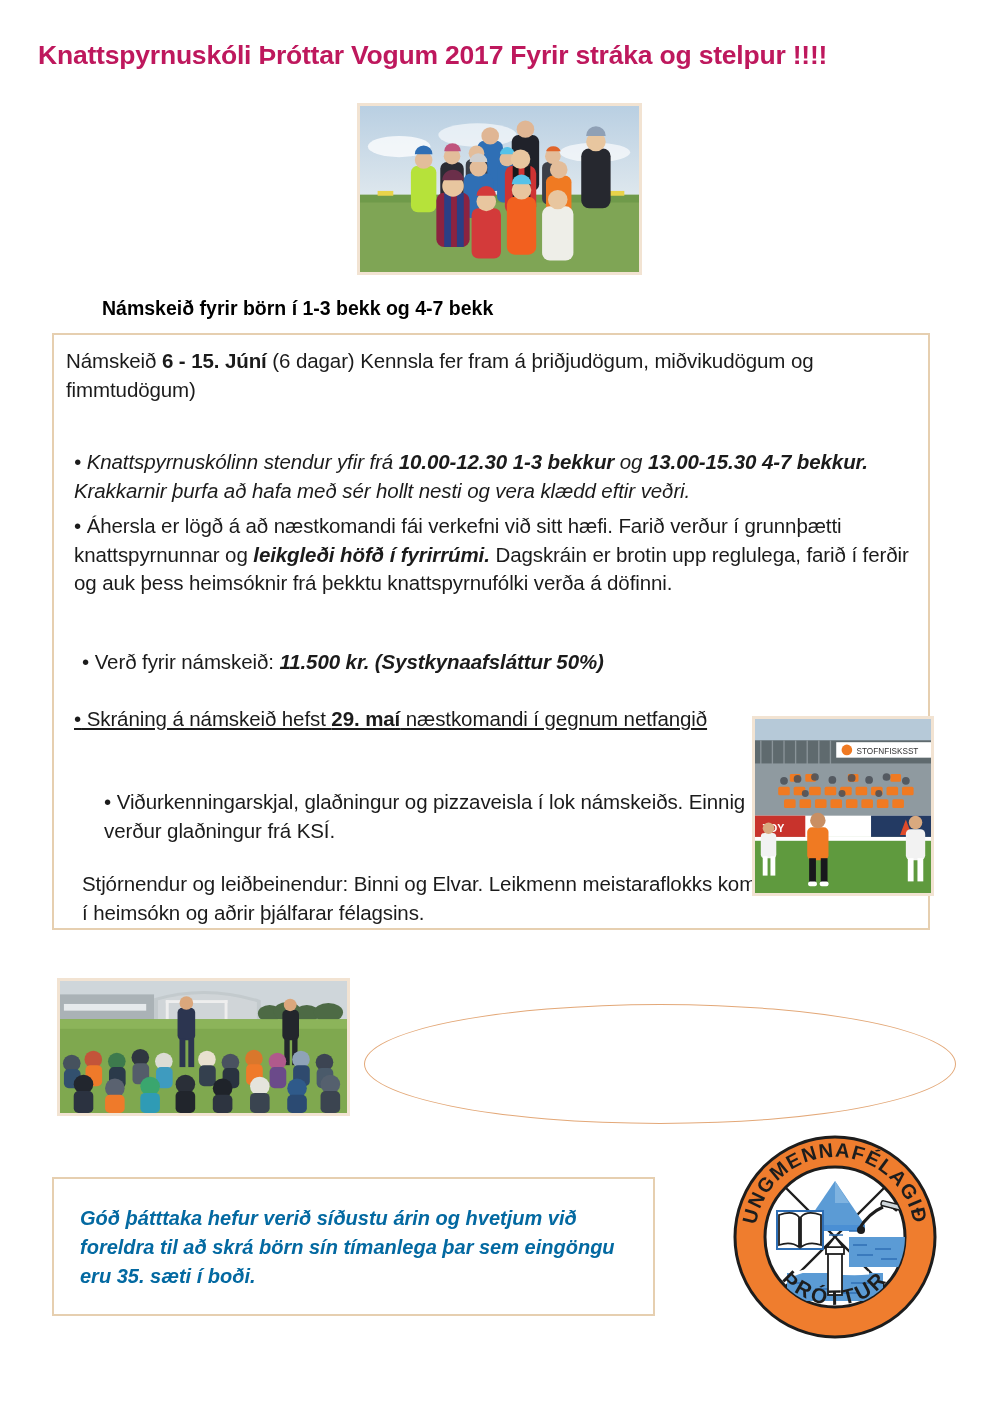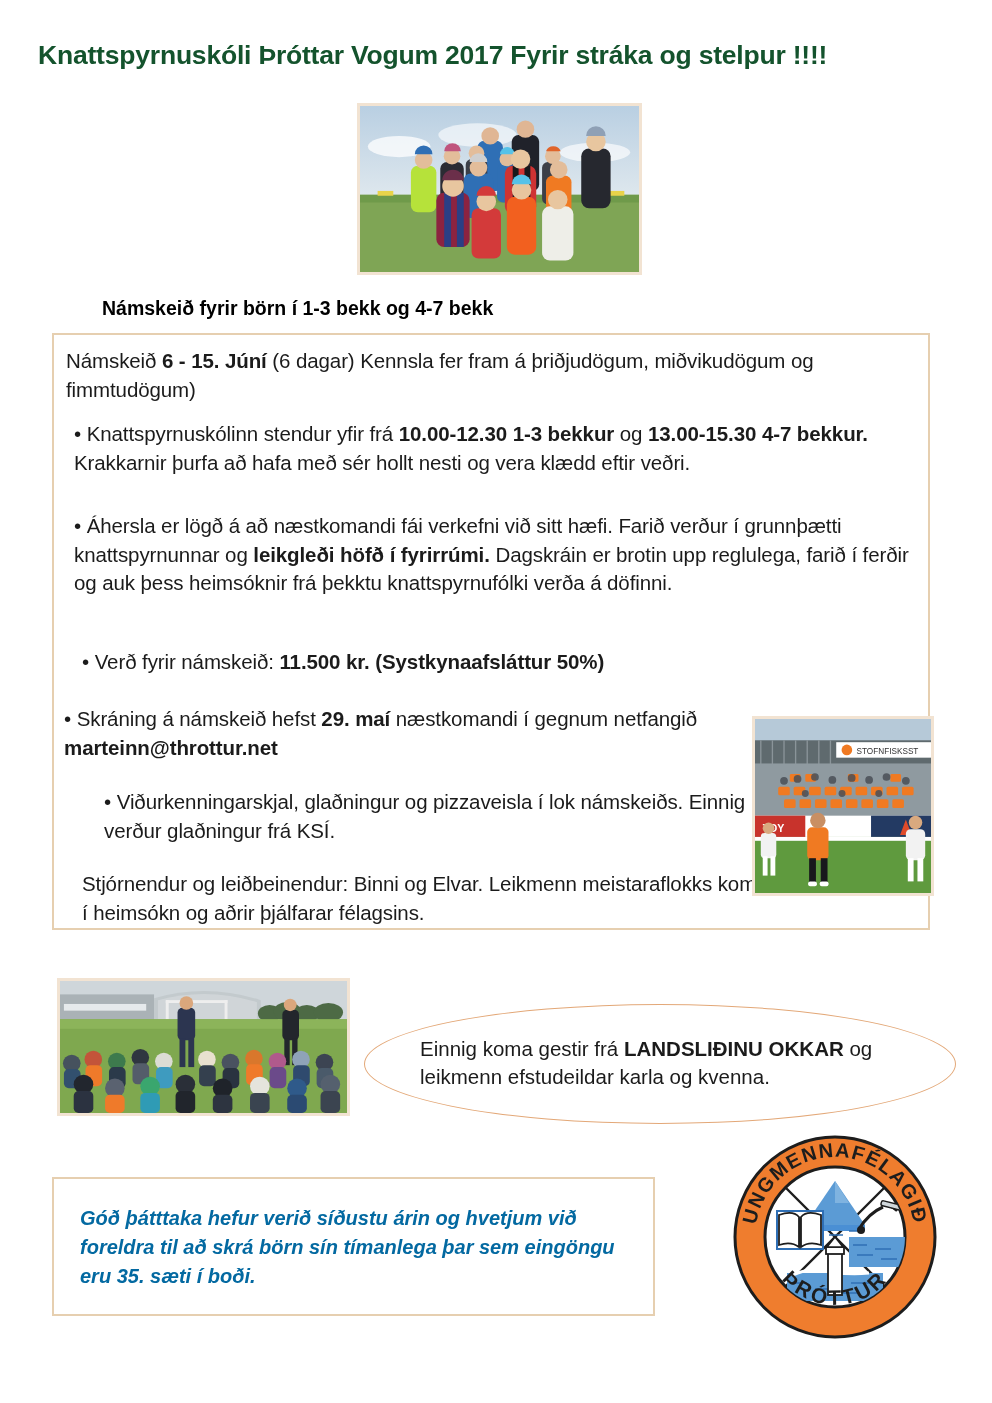--- a/index.html
+++ b/index.html
@@ -18,21 +18,21 @@
 
   
   .poster-title {
     position: absolute;
     left: 38px;
     top: 40px;
     width: 916px;
     font-size: 26.5px;
     font-weight: bold;
     letter-spacing: -0.2px;
-    color: #14532d;
+    color: #be185d;
     white-space: nowrap;
   }
 
   
   .photo {
     position: absolute;
     border: 3px solid #f2e3d2;
     box-sizing: border-box;
     overflow: hidden;
     background: #cdd9c8;
@@ -67,27 +67,27 @@
   }
 
   .body-text {
     position: absolute;
     font-size: 20.5px;
     line-height: 28.5px;
     color: #1b1b1b;
     letter-spacing: -0.1px;
   }
   .body-text b { font-weight: bold; }
-  .body-text .bi { font-weight: bold; }
+  .body-text .bi { font-weight: bold; font-style: italic; }
 
   #para-dates      { left: 66px;  top: 347px; width: 855px; }
-  #para-schedule   { left: 74px;  top: 420px; width: 860px; }
+  #para-schedule   { left: 74px;  top: 448px; width: 860px; font-style: italic; }
   #para-emphasis   { left: 74px;  top: 512px; width: 845px; }
   #para-price      { left: 82px;  top: 648px; width: 820px; }
-  #para-signup     { left: 64px;  top: 705px; width: 700px; }
+  #para-signup     { left: 74px;  top: 705px; width: 700px; text-decoration: underline; }
   #para-diploma    { left: 66px;  top: 788px; width: 660px; margin-left: 38px; }
   #para-staff      { left: 82px;  top: 870px; width: 690px; }
 
   .email-line { display: block; font-weight: bold; }
 
   
   .oval-callout {
     position: absolute;
     left: 364px;
     top: 1004px;
@@ -225,21 +225,21 @@
 <div class="content-box"></div>
 
 <div class="body-text" id="para-dates"><span>Námskeið </span><b>6 - 15. Júní</b><span> (6 dagar) Kennsla fer fram á þriðjudögum, miðvikudögum og fimmtudögum)</span></div>
 
 <div class="body-text" id="para-schedule"><span>•</span><span> Knattspyrnuskólinn stendur yfir frá </span><b>10.00-12.30 1-3 bekkur</b><span> og </span><b>13.00-15.30 4-7 bekkur.</b><span>  Krakkarnir þurfa að hafa með sér hollt nesti og vera klædd eftir veðri.</span></div>
 
 <div class="body-text" id="para-emphasis"><span>•</span><span> Áhersla er lögð á að næstkomandi fái verkefni við sitt hæfi. Farið verður í grunnþætti knattspyrnunnar og </span><span class="bi">leikgleði höfð í fyrirrúmi.</span><span> Dagskráin er brotin upp reglulega, farið í ferðir og auk þess heimsóknir frá þekktu knattspyrnufólki verða á döfinni.</span></div>
 
 <div class="body-text" id="para-price"><span>•</span><span> Verð fyrir námskeið: </span><span class="bi">11.500 kr. (Systkynaafsláttur 50%)</span></div>
 
-<div class="body-text" id="para-signup"><span>•</span><span> Skráning á námskeið hefst </span><b>29. maí</b><span> næstkomandi í gegnum netfangið</span><span class="email-line">marteinn@throttur.net</span></div>
+<div class="body-text" id="para-signup"><span>•</span><span> Skráning á námskeið hefst </span><b>29. maí</b><span> næstkomandi í gegnum netfangið</span></div>
 
 <div class="body-text" id="para-diploma"><span>•</span><span> Viðurkenningarskjal, glaðningur og pizzaveisla í lok námskeiðs.  Einnig verður glaðningur frá KSÍ.</span></div>
 
 <div class="body-text" id="para-staff">Stjórnendur og leiðbeinendur: Binni og Elvar. Leikmenn meistaraflokks koma í heimsókn og aðrir þjálfarar félagsins.</div>
 
 <div class="photo" id="photo-match">
   <svg viewBox="0 0 182 180" preserveAspectRatio="none">
     <rect x="0" y="0" width="182" height="32" fill="#b6c9d8"></rect>
 
     <rect x="0" y="22" width="182" height="26" fill="#5f6a6e"></rect>
@@ -395,21 +395,20 @@
       <circle cx="242" cy="112" r="10" fill="#2f5a8a"></circle>
         <rect x="232" y="119" width="20" height="19" rx="5" fill="#2b4a72"></rect>
       <circle cx="276" cy="108" r="10" fill="#55606e"></circle>
         <rect x="266" y="115" width="20" height="23" rx="5" fill="#3b4450"></rect>
     </g>
   </svg>
 </div>
 
 <div class="oval-callout">
   <div class="oval-shape"></div>
-  <div class="oval-text"><span>Einnig koma gestir frá </span><b>LANDSLIÐINU OKKAR</b><span> og leikmenn efstudeildar karla og kvenna.</span></div>
 </div>
 
 <div class="note-box"></div>
 <div class="note-text">Góð þátttaka hefur verið síðustu árin og hvetjum við foreldra til að skrá börn sín tímanlega þar sem eingöngu eru 35. sæti í boði.</div>
 
 <div class="club-logo">
   <svg viewBox="0 0 208 208">
     <defs>
       <path id="arcTop" d="M 24,104 A 80,80 0 0 1 184,104"></path>
       <path id="arcBottom" d="M 36,104 A 68,68 0 0 0 172,104"></path>

